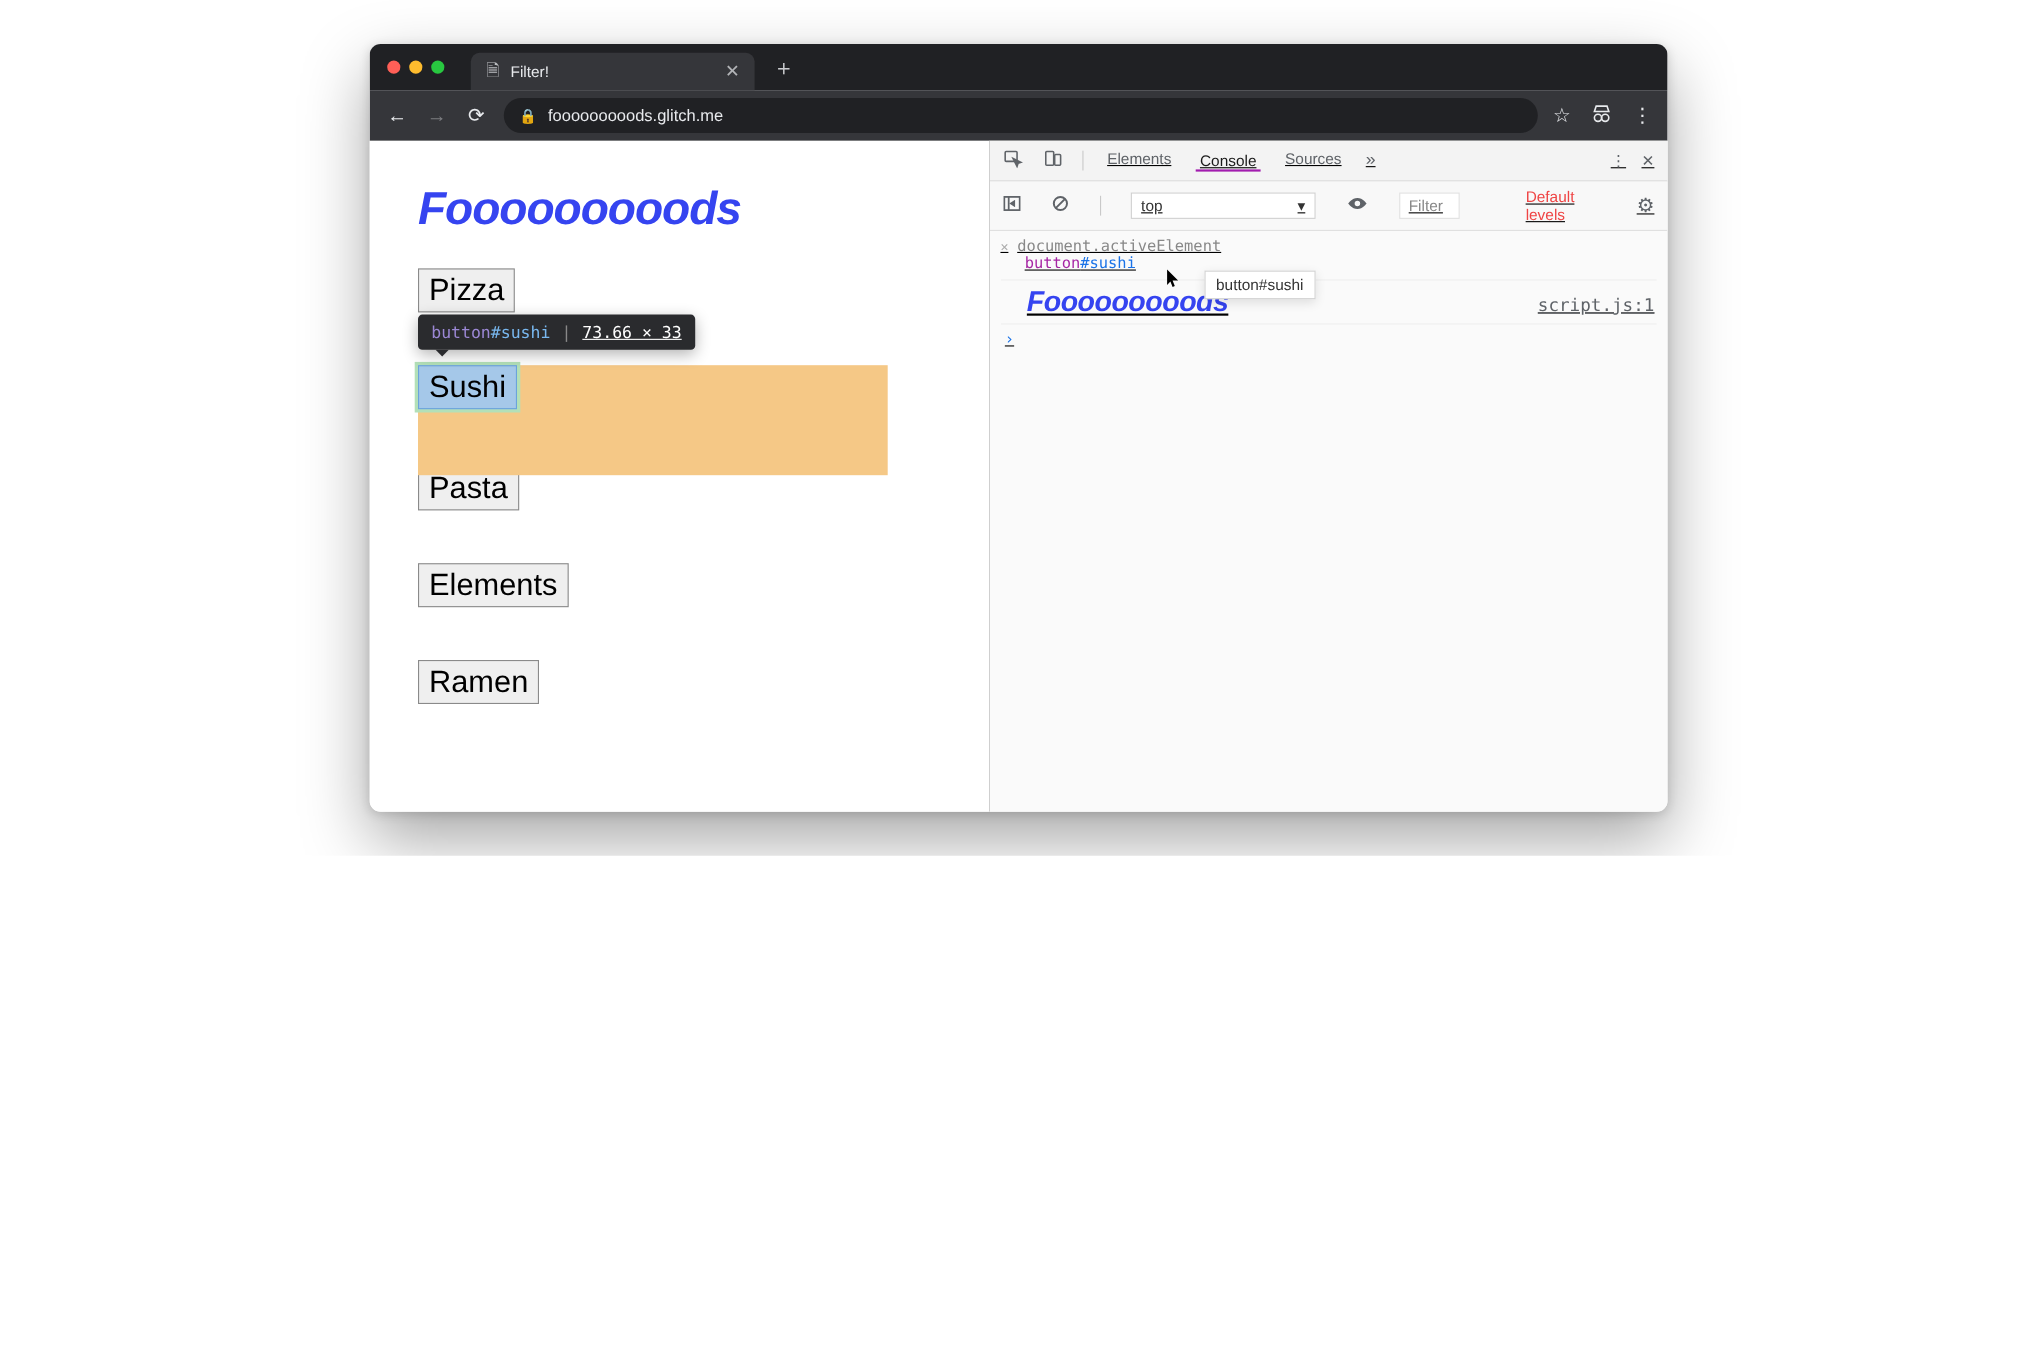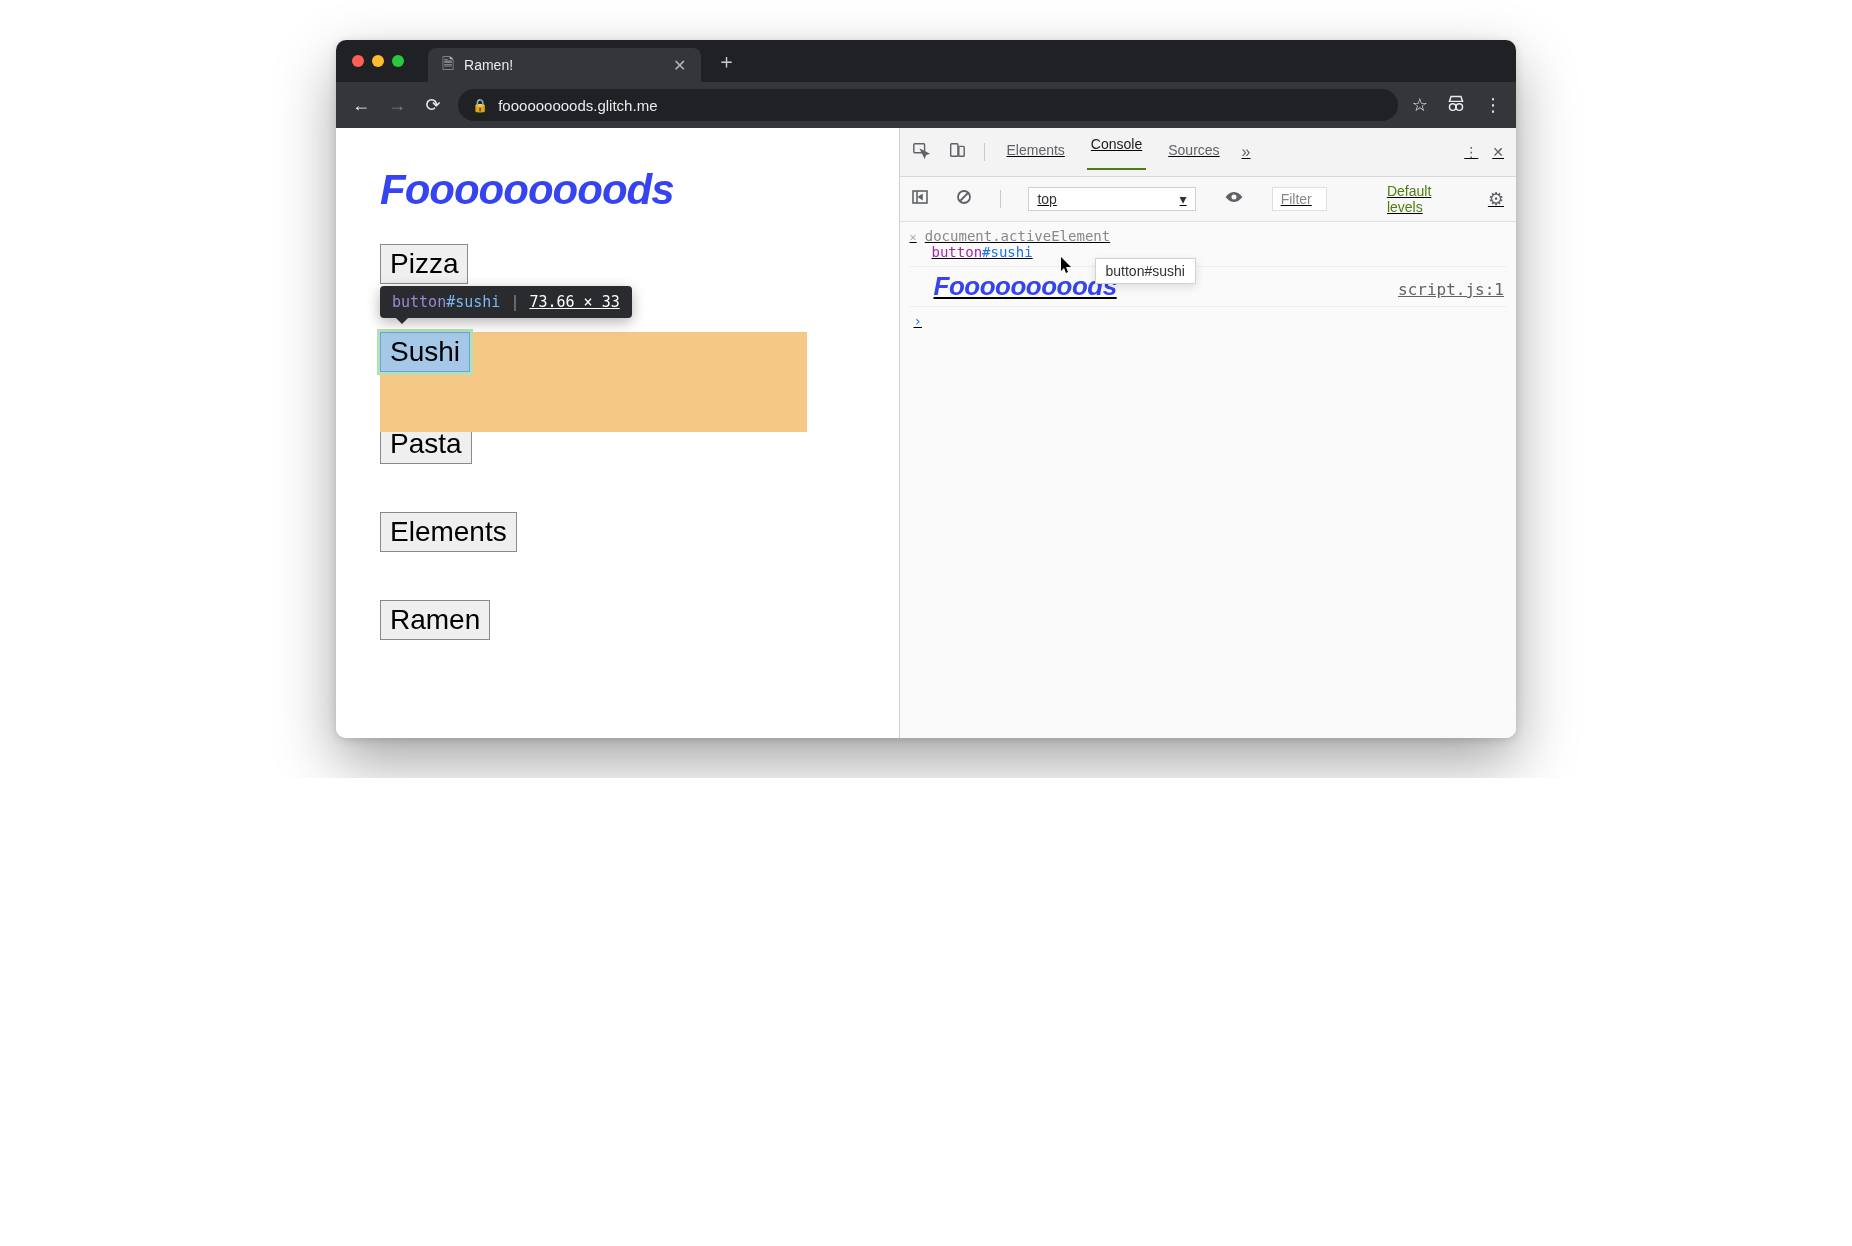--- a/index.html
+++ b/index.html
@@ -92,36 +92,36 @@
     .tip-sep { color: #888; }
     .tip-dims { color: #ffffff; text-decoration: underline; }
     
     .devtools { flex: 1; background: #fafafa; border-left: 1px solid #cfcfcf; display: flex; flex-direction: column; font-size: 14px; text-decoration: underline; }
     .dt-tabs {
       display: flex; align-items: center; gap: 18px;
       border-bottom: 1px solid #d7d7d7; padding: 6px 12px; background: #f3f3f3;
     }
     .dt-ic { color: #5f6368; font-size: 16px; }
     .dt-tab { color: #5f6368; padding: 2px 4px 6px; }
-    .dt-tab.active { color: #1a1a1a; border-bottom: 2px solid #4d7c0f; padding-bottom: 16px; }
+    .dt-tab.active { color: #1a1a1a; border-bottom: 2px solid #a21caf; padding-bottom: 0; }
     .dt-more { margin-left: auto; display: flex; gap: 14px; color: #5f6368; }
     .dt-filterbar {
       display: flex; align-items: center; gap: 28px;
       border-bottom: 1px solid #e0e0e0; padding: 6px 12px; background: #f8f8f8;
     }
     .ctx-select {
       display: flex; align-items: center; justify-content: space-between;
       border: 1px solid #d0d0d0; background: #fff;
       padding: 3px 8px; width: 190px; color: #333;
     }
     .filter-input {
       border: 1px solid #e0e0e0; background: #fff;
       padding: 3px 8px; width: 61px; color: #999;
     }
-    .levels { color: #4d7c0f; margin-left: 32px; }
+    .levels { color: #ef4444; margin-left: 32px; }
     .gear { margin-left: auto; color: #5f6368; font-size: 18px; }
     .dt-console {
       padding: 6px 10px 10px; position: relative; font-family: Menlo, Consolas, monospace; font-size: 14px;
     }
     .line1 { display: flex; align-items: baseline; gap: 8px; color: #999; }
     .line1 .x { color: #aaa; font-size: 12px; }
     .line1 .expr { color: #888; }
     .line2 { margin-left: 22px; }
     .line2 .kw { color: #a626a4; }
     .line2 .id { color: #1a73e8; }
@@ -151,21 +151,21 @@
 <div class="window">
 
   <div class="tab-strip">
     <div class="traffic-lights">
       <div class="tl tl-close"></div>
       <div class="tl tl-min"></div>
       <div class="tl tl-max"></div>
     </div>
     <div class="tab">
       <span class="page-ic">🗎</span>
-      <span>Ramen!</span>
+      <span>Filter!</span>
       <span class="tab-close">✕</span>
     </div>
     <span class="newtab">＋</span>
   </div>
 
   <div class="toolbar">
     <span class="nav-ic">←</span>
     <span class="nav-ic dim">→</span>
     <span class="nav-ic">⟳</span>
     <div class="omnibox">

